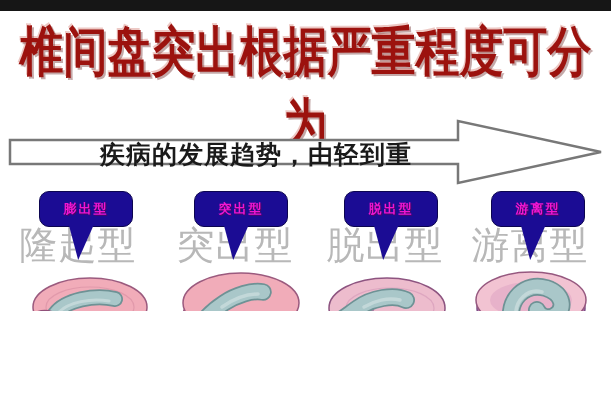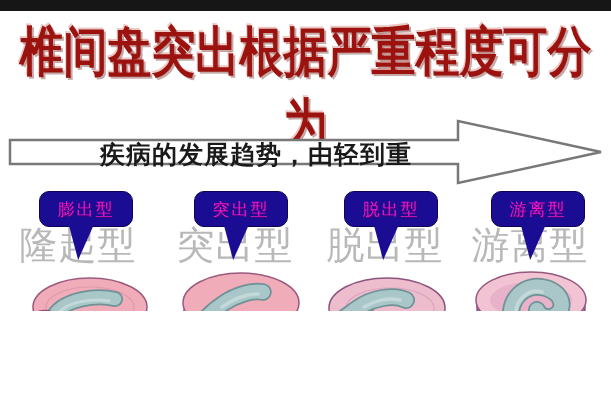--- a/index.html
+++ b/index.html
@@ -40,21 +40,21 @@
   }
   .wm1{left:8px;} .wm2{left:165px;} .wm3{left:315px;} .wm4{left:460px;}
   .callout{
     position:absolute;top:191px;width:92px;height:34px;z-index:2;
     background:var(--callout-bg,#1b0c94);
     border-radius:10px;border:1px solid #0c0550;
     display:flex;align-items:center;justify-content:center;
   }
   .c1{left:39px;} .c2{left:194px;} .c3{left:344px;} .c4{left:491px;}
   .callout-text{
-    font-size:17px;font-weight:normal;letter-spacing:2px;
+    font-size:13px;font-weight:bold;letter-spacing:2px;
     color:var(--callout-text,#ef16d2);
     text-shadow:1px 1px 0 rgba(120,0,60,.55);
   }
   .callout-tail{
     position:absolute;left:26px;top:32px;width:32px;height:36px;
     background:var(--callout-bg,#1b0c94);
     clip-path:polygon(8% 0,88% 0,38% 100%);
   }
   .disc{position:absolute;z-index:3;}
   .d1{left:25px;top:268px;} .d2{left:166px;top:262px;}

